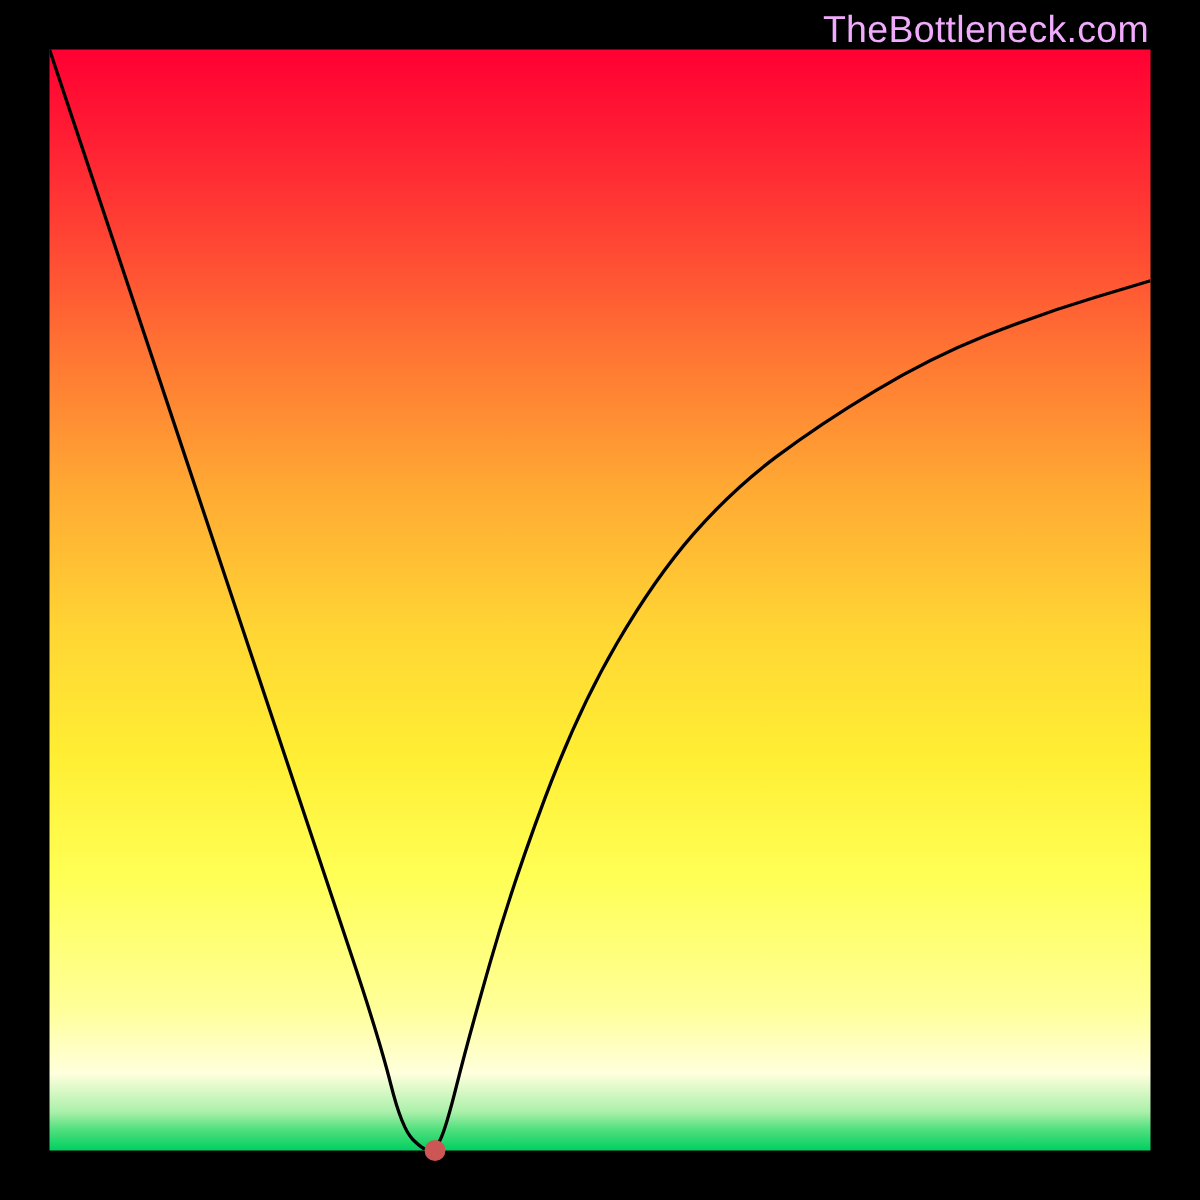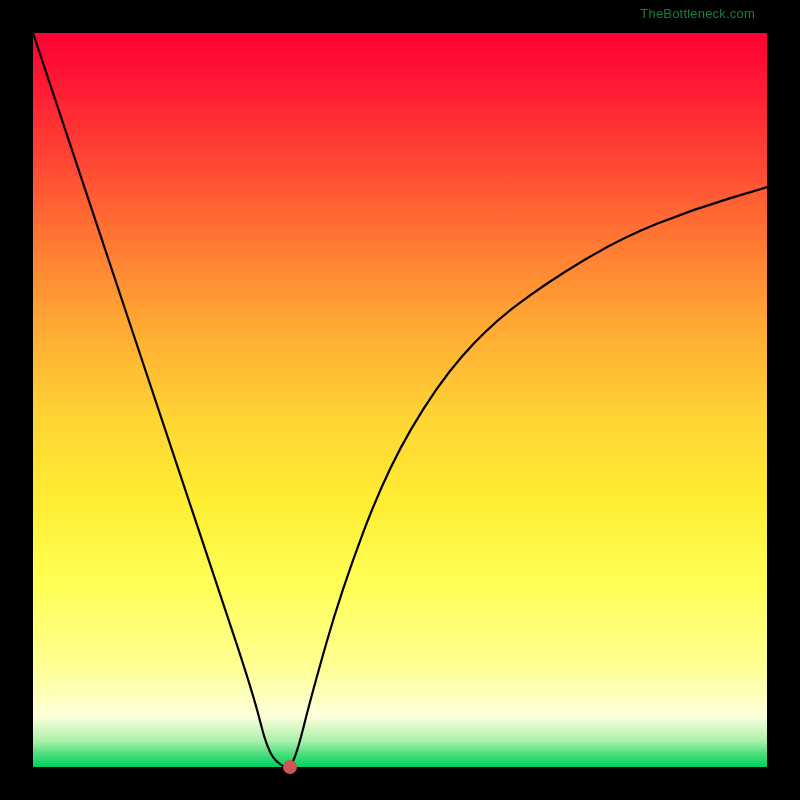--- a/index.html
+++ b/index.html
@@ -29,23 +29,23 @@
       #ffff99 87%,
       #ffffdd 93%,
       #aaf0aa 96.5%,
       #55e080 98%,
       #00d060 100%
     );
   }
   .watermark {
     position: absolute;
     top: 6px;
-    right: 45px;
-    color: #15803d;
-    font-size: 13px;
+    right: 34px;
+    color: #f0abfc;
+    font-size: 25px;
     font-weight: normal;
     letter-spacing: 0.2px;
   }
   .curve-svg {
     position: absolute;
     left: 33px;
     top: 33px;
     width: 734px;
     height: 734px;
   }

